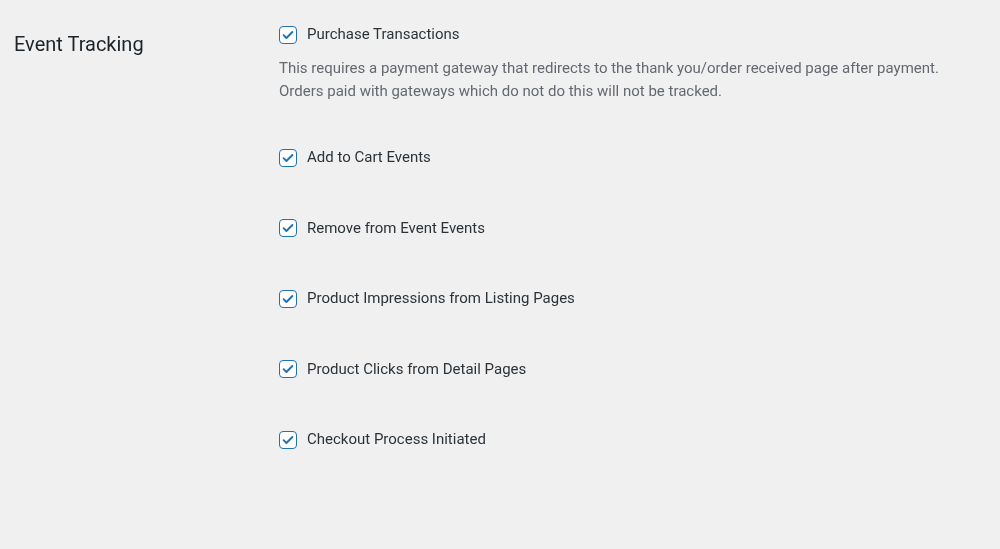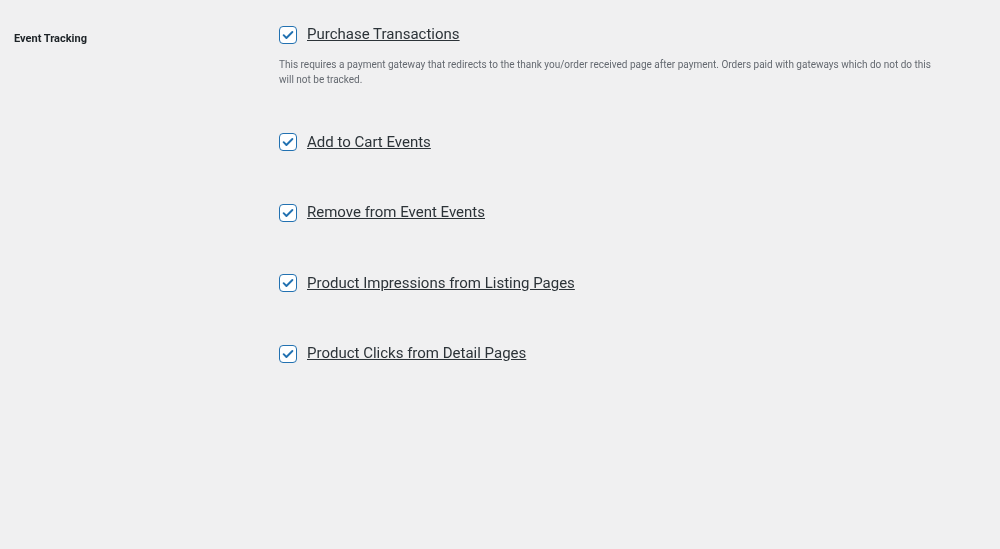--- a/index.html
+++ b/index.html
@@ -11,22 +11,22 @@
       height: 549px;
       overflow: hidden;
     }
     .settings-row {
       display: flex;
       align-items: flex-start;
       padding: 25px 14px 0 14px;
     }
     .settings-label {
       flex: 0 0 265px;
-      font-size: 11px;
-      font-weight: 700;
+      font-size: 20px;
+      font-weight: 400;
       color: #1d2327;
       padding-top: 7px;
     }
     .settings-fields {
       flex: 1;
       padding-right: 40px;
     }
     .option-group {
       margin-bottom: 51px;
     }
@@ -52,24 +52,23 @@
     }
     .checkbox svg {
       width: 14px;
       height: 14px;
       display: block;
     }
     .option-label {
       font-size: 15px;
       color: #2c3338;
       line-height: 1.3;
-      text-decoration: underline;
     }
     .description {
-      font-size: 10px;
+      font-size: 15px;
       color: #646970;
       line-height: 1.55;
       margin-top: 12px;
     }
   </style>
 </head>
 <body>
 
 <div class="settings-row">
   <div class="settings-label">Event Tracking</div>
@@ -125,15 +124,25 @@
         <span class="checkbox">
           <svg viewBox="0 0 16 16">
               <path d="M3 8.2 L6.2 11.4 L13 4.6" stroke="#2271b1" stroke-width="2.2" fill="none" stroke-linecap="round" stroke-linejoin="round"></path>
             </svg>
         </span>
         <span class="option-label">Product Clicks from Detail Pages</span>
       </div>
     </div>
 
 
+    <div class="option-group">
+      <div class="option-row">
+        <span class="checkbox">
+          <svg viewBox="0 0 16 16">
+              <path d="M3 8.2 L6.2 11.4 L13 4.6" stroke="#2271b1" stroke-width="2.2" fill="none" stroke-linecap="round" stroke-linejoin="round"></path>
+            </svg>
+        </span>
+        <span class="option-label">Checkout Process Initiated</span>
+      </div>
+    </div>
 
   </div>
 </div>
 
 </body></html>

